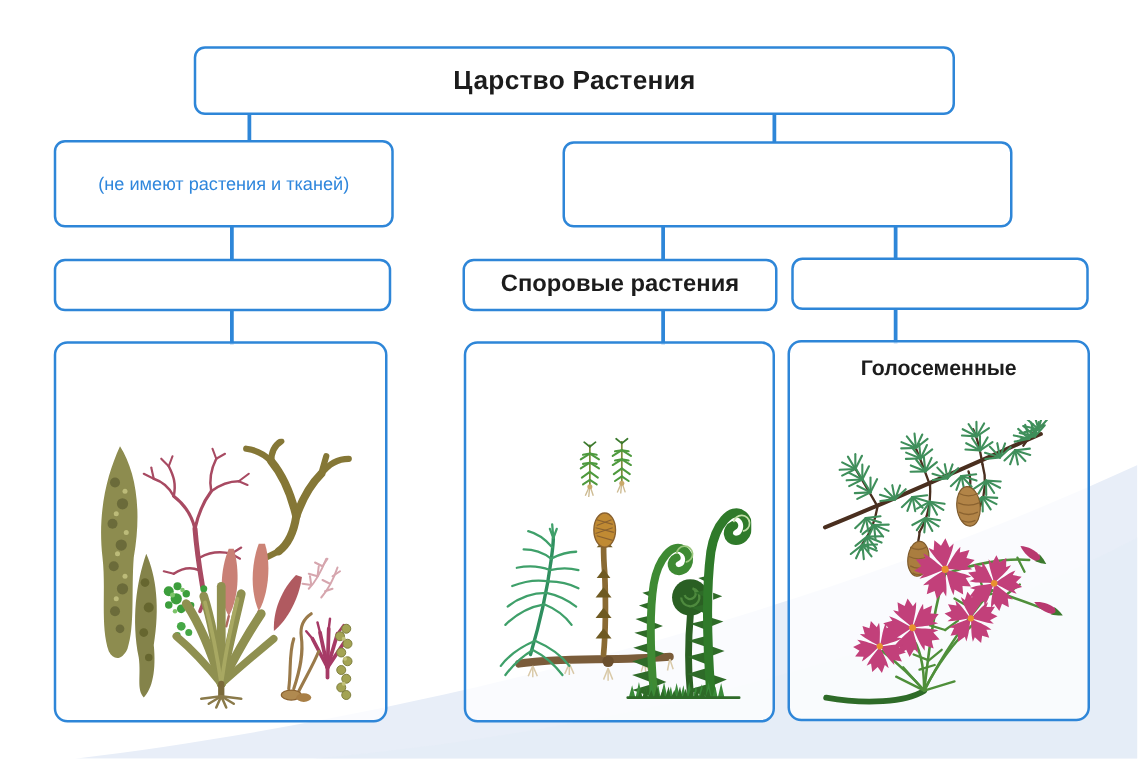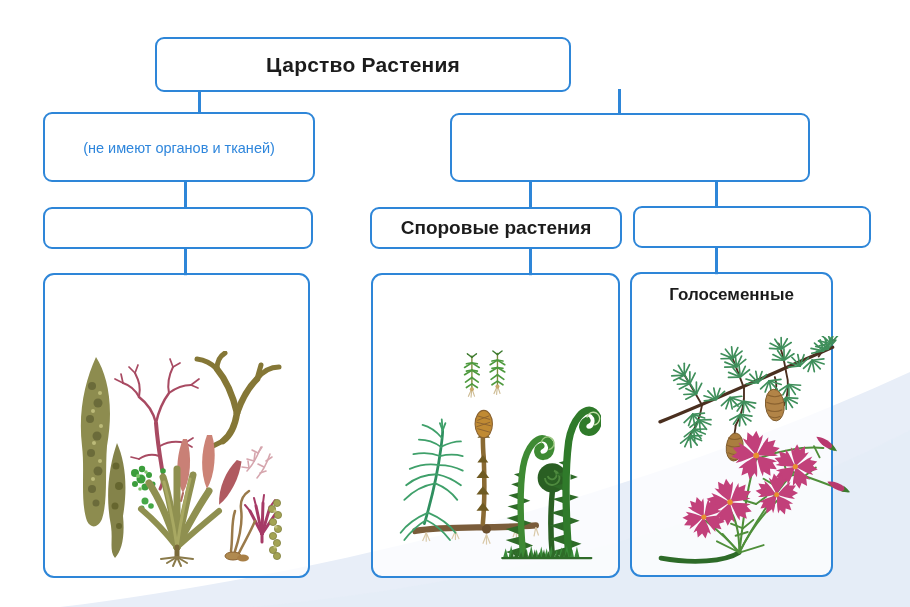--- a/index.html
+++ b/index.html
@@ -42,26 +42,26 @@
 
   <div class="connector" style="left:198px;top:89px;height:26px"></div>
   <div class="connector" style="left:618px;top:89px;height:27px"></div>
   <div class="connector" style="left:184px;top:180px;height:30px"></div>
   <div class="connector" style="left:184px;top:247px;height:29px"></div>
   <div class="connector" style="left:529px;top:180px;height:30px"></div>
   <div class="connector" style="left:715px;top:180px;height:29px"></div>
   <div class="connector" style="left:529px;top:247px;height:29px"></div>
   <div class="connector" style="left:715px;top:246px;height:29px"></div>
 
-  <div class="node" style="left:155px;top:37px;width:416px;height:55px">
+  <div class="node" style="left:155px;top:37px;width:609px;height:55px">
     <div class="t-root">Царство Растения</div>
   </div>
 
   <div class="node" style="left:43px;top:112px;width:272px;height:70px">
-    <div class="t-sub">(не имеют органов и тканей)</div>
+    <div class="t-sub">(не имеют растения и тканей)</div>
   </div>
   <div class="node" style="left:450px;top:113px;width:360px;height:69px">
     <div class="t-title"></div>
   </div>
 
   <div class="node" style="left:43px;top:207px;width:270px;height:42px">
     <div class="t-label"></div>
   </div>
   <div class="node" style="left:370px;top:207px;width:252px;height:42px">
     <div class="t-label">Споровые растения</div>
@@ -375,21 +375,21 @@
       </g>
       <path d="M186,246 C183,205 181,160 186,122 C190,98 204,82 214,90 C222,97 218,112 208,112 C200,112 199,102 206,99" stroke="#2f7a2a" stroke-width="8" fill="none" stroke-linecap="round"></path>
       <path d="M206,96 a7,7 0 1 1 8,8" stroke="#c2dfa8" stroke-width="1.5" fill="none"></path>
 
       <path d="M114,250 l3,-11 l3,11 l3,-14 l3,14 l3,-10 l2,10 l3,-15 l3,15 l3,-11 l2,11 l3,-14 l3,14 l3,-10 l2,10 l3,-13 l3,13 l3,-11 l2,11 l3,-14 l3,14 l3,-10 l2,10 l3,-12 l3,12 l3,-14 l3,14 l3,-10 l2,10 l3,-13 l3,13 Z" fill="#3a8a3a"></path>
       <path d="M122,250 l2,-8 l2,8 l3,-10 l2,10 l3,-7 l2,7 l3,-11 l2,11 l3,-8 l2,8 l3,-10 l2,10 l3,-7 l2,7 l3,-10 l2,10 l3,-8 l2,8 l3,-10 l2,10 l3,-7 l2,7 l3,-9 l2,9 l3,-8 l2,8 Z" fill="#2e6b28"></path>
       <rect x="112" y="248.6" width="100" height="2.4" rx="1.2" fill="#2e6b28"></rect>
     </svg>
   </div>
 
-  <div class="card" style="left:630px;top:272px;width:203px;height:305px">
+  <div class="card" style="left:630px;top:272px;width:242px;height:305px">
     <div class="card-title">
       <div>Голосеменные</div>
     </div>
     <svg class="illu" style="left:14px;top:62px" width="210" height="238" viewBox="0 0 225 255">
       <defs>
         <g id="nt" stroke="#3f8f5b" stroke-width="1.8" stroke-linecap="round" fill="none">
           <path d="M0,0 L-10,-9"></path>
             <path d="M0,0 L-4,-12"></path>
             <path d="M0,0 L3,-12"></path>
           <path d="M0,0 L9,-9"></path>

